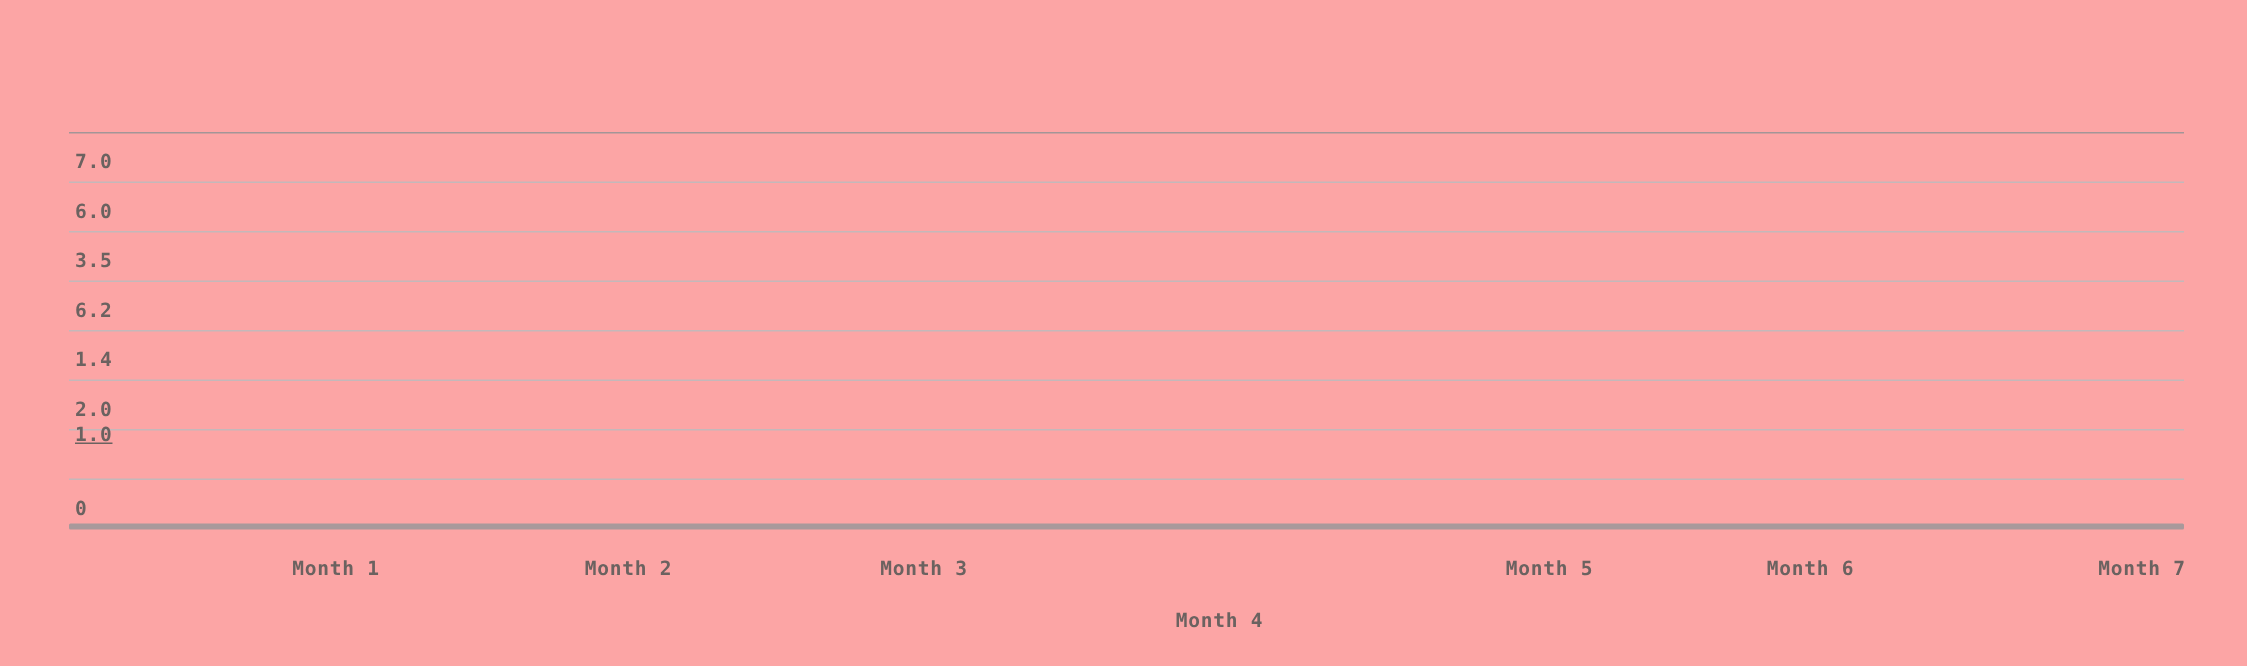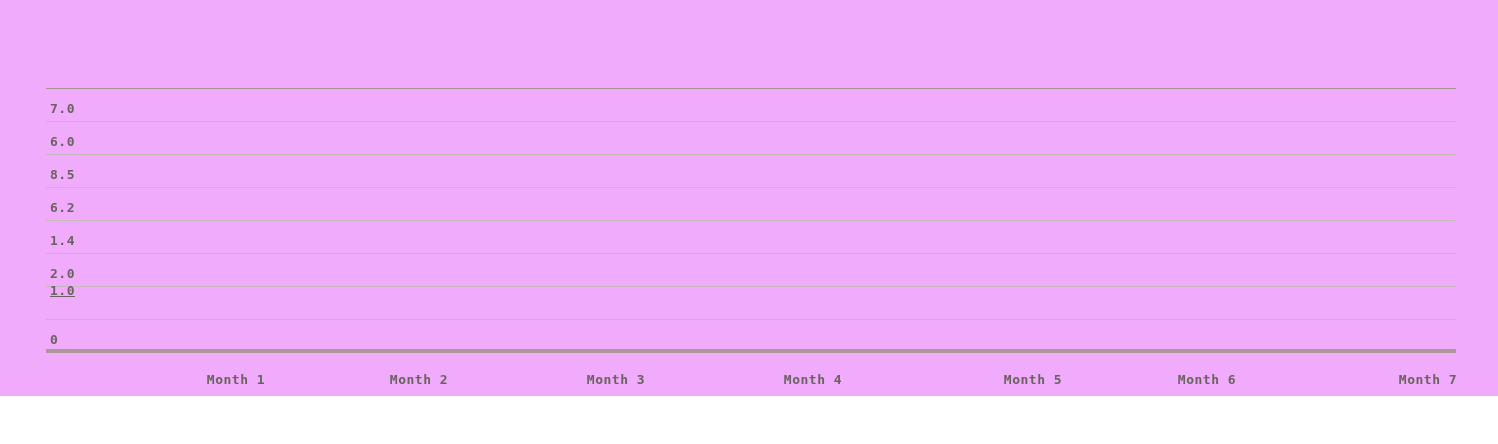--- a/index.html
+++ b/index.html
@@ -11,22 +11,22 @@
   body {
     width: 1498px;
     height: 444px;
     font-family: "DejaVu Sans Mono", "Liberation Mono", monospace;
     overflow: hidden;
   }
 
   #chart-root {
     position: relative;
     width: 1498px;
-    height: 396px;
-    background: #f0abfc;
+    height: 444px;
+    background: #fca5a5;
   }
 
   
   #plot-area {
     position: absolute;
     left: 46px;
     top: 88px;
     width: 1410px;
     height: 263px;
   }
@@ -103,28 +103,28 @@
     <div class="gridline" style="top:198px;"></div>
     <div class="gridline" style="top:231px;"></div>
   </div>
 
   <div id="series-layer"></div>
 
   <div id="axis-baseline"></div>
 
   <div class="y-label" style="top:102px;">7.0</div>
   <div class="y-label" style="top:135px;">6.0</div>
-  <div class="y-label" style="top:168px;">8.5</div>
+  <div class="y-label" style="top:168px;">3.5</div>
   <div class="y-label" style="top:201px;">6.2</div>
   <div class="y-label" style="top:234px;">1.4</div>
   <div class="y-label" style="top:267px;">2.0</div>
   <div class="y-label" style="top:284px;text-decoration:underline;">1.0</div>
   <div class="y-label" style="top:333px;">0</div>
 
-  <div class="x-label" style="left:236px;">Month 1</div>
+  <div class="x-label" style="left:224px;">Month 1</div>
   <div class="x-label" style="left:419px;">Month 2</div>
   <div class="x-label" style="left:616px;">Month 3</div>
-  <div class="x-label" style="left:813px;">Month 4</div>
+  <div class="x-label" style="left:813px;margin-top:35px;">Month 4</div>
   <div class="x-label" style="left:1033px;">Month 5</div>
   <div class="x-label" style="left:1207px;">Month 6</div>
   <div class="x-label" style="left:1428px;">Month 7</div>
 
 </div>
 
 </body></html>

